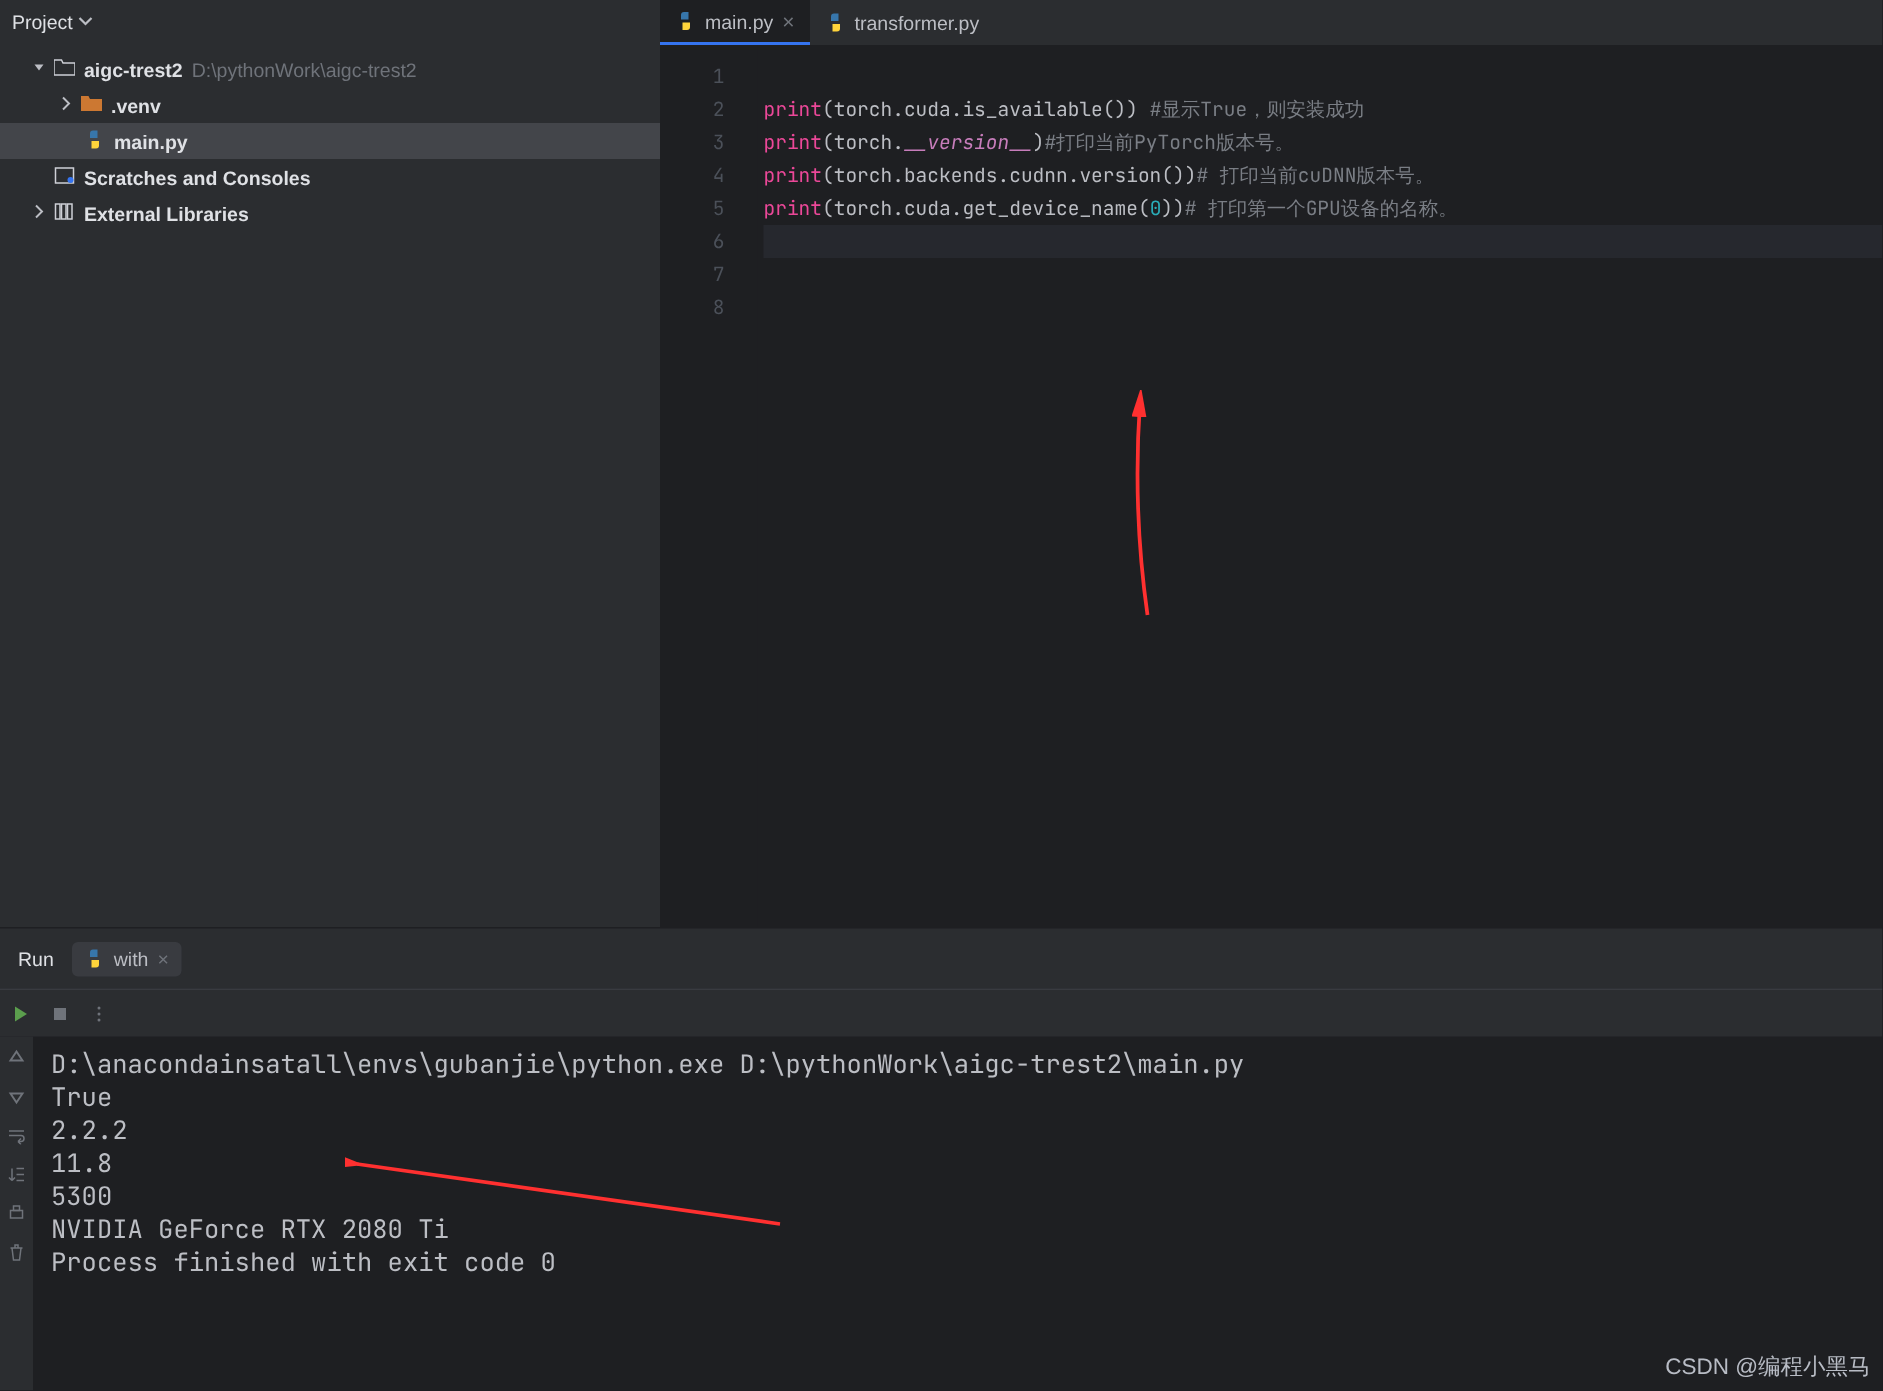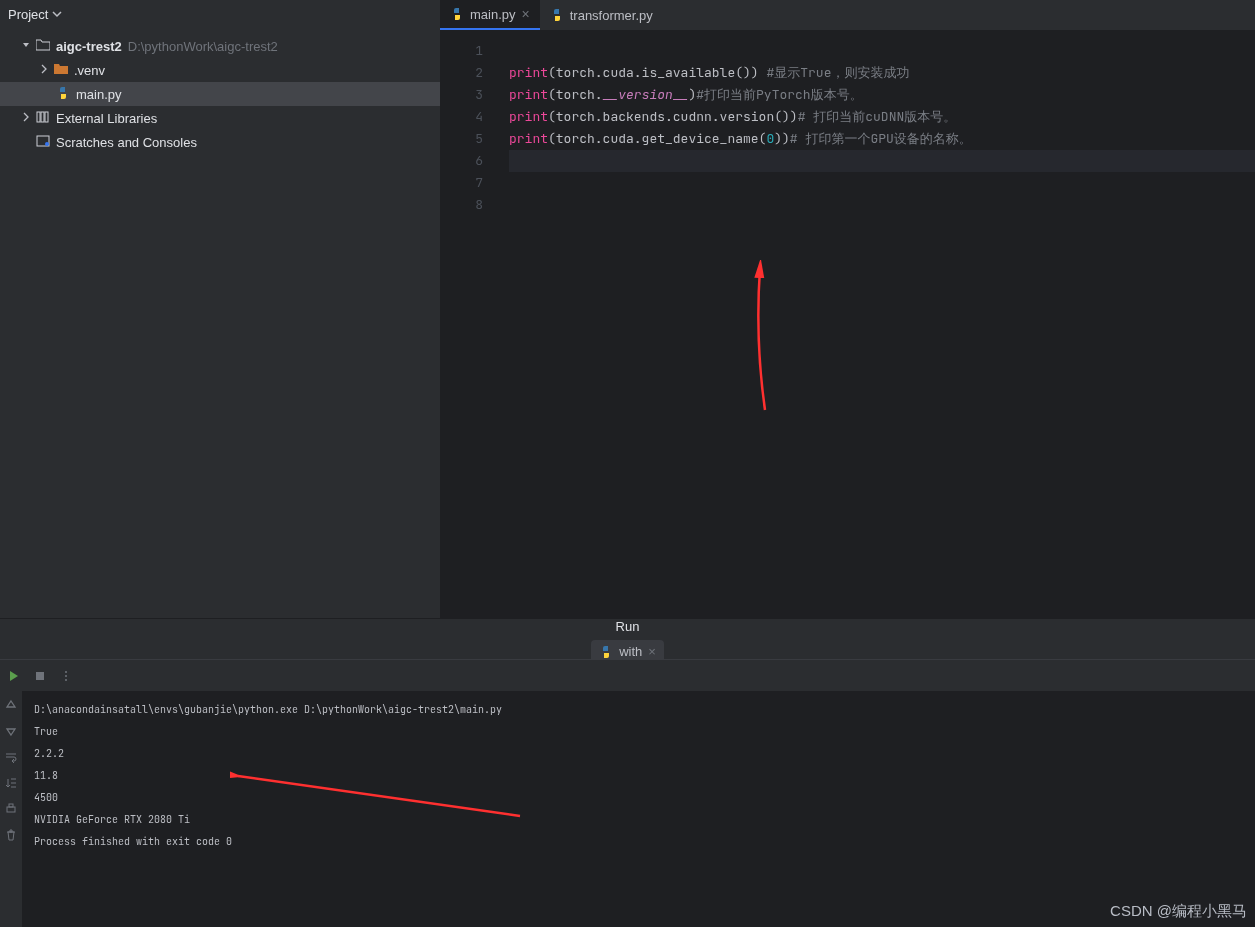--- a/index.html
+++ b/index.html
@@ -21,51 +21,51 @@
     .chevron { display: inline-block; }
     .tree { padding-top: 6px; }
     .tree-item { display: flex; align-items: center; padding: 4px 0; height: 24px; cursor: pointer; }
     .tree-item.active { background: #43454a; }
     .tree-item .indent-1 { width: 18px; }
     .tree-item .indent-2 { width: 36px; }
     .tree-item .indent-3 { width: 54px; }
     .tree-chevron { width: 16px; color: #bcbec4; text-align: center; font-size: 11px; }
     .tree-icon { width: 18px; text-align: center; margin-right: 4px; }
     .folder-icon { color: #ced0d6; }
-    .tree-label { color: #dfe1e5; }
+    .tree-label { color: #dfe1e5; font-weight: bold; }
     .tree-path { color: #6f737a; margin-left: 6px; }
     .editor-area { flex: 1; background: #1e1f22; display: flex; flex-direction: column; }
     .editor-tabs { display: flex; background: #2b2d30; height: 30px; }
     .editor-tab { display: flex; align-items: center; padding: 0 10px; gap: 6px; cursor: pointer; }
     .editor-tab.active { background: #1e1f22; border-bottom: 2px solid #3574f0; }
     .editor-tab .close { color: #6f737a; font-size: 14px; }
     .py-icon { display: inline-flex; align-items: center; justify-content: center; width: 14px; height: 14px; }
     .code-area { flex: 1; display: flex; font-family: "JetBrains Mono", Consolas, monospace; font-size: 13px; position: relative; }
     .gutter { width: 65px; background: #1e1f22; text-align: right; padding-right: 22px; color: #4b5059; user-select: none; line-height: 22px; padding-top: 10px; }
     .code-lines { flex: 1; padding: 10px 0 0 4px; line-height: 22px; position: relative; }
     .code-line { white-space: pre; }
     .line-current { background: #26282e; }
     .tok-keyword { color: #cf8e6d; }
     .tok-ident { color: #bcbec4; }
     .tok-dunder { color: #c77dbb; font-style: italic; }
     .tok-comment { color: #7a7e85; }
     .tok-builtin { color: #ec4899; }
     .tok-number { color: #2aacb8; }
     .arrow-up { position: absolute; left: 240px; top: 230px; pointer-events: none; }
     .bottom-panel { flex: 1; background: #1e1f22; display: flex; flex-direction: column; border-top: 1px solid #1e1f22; }
-    .run-tabs { display: flex; align-items: center; background: #2b2d30; height: 40px; padding: 0 6px; gap: 6px; flex-direction: column; }
+    .run-tabs { display: flex; align-items: center; background: #2b2d30; height: 40px; padding: 0 6px; gap: 6px; }
     .run-label { color: #dfe1e5; padding: 0 6px; }
     .run-file-tab { display: flex; align-items: center; gap: 6px; padding: 4px 8px; background: #393b40; border-radius: 4px; }
     .run-file-tab .close { color: #6f737a; }
     .run-toolbar { display: flex; align-items: center; height: 32px; background: #2b2d30; border-top: 1px solid #393b40; }
     .run-toolbar-left { display: flex; align-items: center; gap: 10px; padding-left: 6px; }
     .toolbar-icon { width: 16px; height: 16px; display: flex; align-items: center; justify-content: center; color: #6f737a; cursor: pointer; }
     .console-wrap { flex: 1; display: flex; position: relative; }
     .side-icons { width: 22px; background: #2b2d30; display: flex; flex-direction: column; align-items: center; padding-top: 6px; gap: 10px; color: #6f737a; }
-    .console { flex: 1; font-family: "JetBrains Mono", Consolas, monospace; font-size: 10px; line-height: 22px; padding: 8px 12px; color: #bcbec4; white-space: pre; border-radius: 10px; }
+    .console { flex: 1; font-family: "JetBrains Mono", Consolas, monospace; font-size: 17px; line-height: 22px; padding: 8px 12px; color: #bcbec4; white-space: pre; border-radius: 10px; }
     .arrow-left { position: absolute; left: 230px; top: 70px; pointer-events: none; }
     .watermark { position: absolute; right: 8px; bottom: 6px; color: #b8bcc5; font-size: 15px; margin-top: 16px; }
     .lib-icon { color: #ced0d6; }
     .scratch-icon { color: #ced0d6; }
     .play-icon { color: #5b9e4d; }
   </style>
 </head>
 <body>
 
 <div class="main-layout">
@@ -115,44 +115,44 @@
           <span class="tree-icon">
             <svg width="14" height="14" viewBox="0 0 14 14">
                 <path d="M6 1h3v5H4v-3a2 2 0 012-2z" fill="#3776ab"></path>
                 <path d="M8 13H5V8h5v3a2 2 0 01-2 2z" fill="#ffd43b"></path>
               </svg>
           </span>
           <span class="tree-label">main.py</span>
         </div>
         <div class="tree-item">
           <span class="indent-1"></span>
+          <span class="tree-chevron"></span>
+          <span class="tree-icon scratch-icon">
+            <svg width="14" height="12" viewBox="0 0 14 12">
+                <rect x="1" y="1" width="12" height="10" fill="none" stroke="#ced0d6"></rect>
+                <circle cx="11" cy="9" r="2" fill="#3574f0"></circle>
+              </svg>
+          </span>
+          <span class="tree-label">Scratches and Consoles</span>
+        </div>
+        <div class="tree-item">
+          <span class="indent-1"></span>
           <span class="tree-chevron">
             <svg width="10" height="10" viewBox="0 0 10 10">
                 <path d="M3 1 L7 5 L3 9" stroke="#bcbec4" stroke-width="1.3" fill="none"></path>
               </svg>
           </span>
           <span class="tree-icon lib-icon">
             <svg width="14" height="12" viewBox="0 0 14 12">
                 <rect x="1" y="1" width="3" height="10" fill="none" stroke="#ced0d6"></rect>
                 <rect x="5" y="1" width="3" height="10" fill="none" stroke="#ced0d6"></rect>
                 <rect x="9" y="1" width="3" height="10" fill="none" stroke="#ced0d6"></rect>
               </svg>
           </span>
           <span class="tree-label">External Libraries</span>
-        </div>
-        <div class="tree-item">
-          <span class="indent-1"></span>
-          <span class="tree-chevron"></span>
-          <span class="tree-icon scratch-icon">
-            <svg width="14" height="12" viewBox="0 0 14 12">
-                <rect x="1" y="1" width="12" height="10" fill="none" stroke="#ced0d6"></rect>
-                <circle cx="11" cy="9" r="2" fill="#3574f0"></circle>
-              </svg>
-          </span>
-          <span class="tree-label">Scratches and Consoles</span>
         </div>
       </div>
     </div>
 
     <div class="editor-area">
       <div class="editor-tabs">
         <div class="editor-tab active">
           <span class="py-icon">
             <svg width="14" height="14" viewBox="0 0 14 14">
                 <path d="M6 1h3v5H4v-3a2 2 0 012-2z" fill="#3776ab"></path>
@@ -265,21 +265,21 @@
               <rect x="2" y="4" width="8" height="5" fill="none" stroke="#6f737a"></rect>
               <rect x="4" y="1" width="4" height="3" fill="none" stroke="#6f737a"></rect>
             </svg>
           </span>
         <span class="toolbar-icon">
             <svg width="12" height="12" viewBox="0 0 12 12">
               <path d="M3 3h6l-1 8H4zM2 3h8M5 1h2v2H5z" fill="none" stroke="#6f737a"></path>
             </svg>
           </span>
       </div>
-      <div class="console"><div>D:\anacondainsatall\envs\gubanjie\python.exe D:\pythonWork\aigc-trest2\main.py</div><div>True</div><div>2.2.2</div><div>11.8</div><div>4500</div><div>NVIDIA GeForce RTX 2080 Ti</div><div></div><div>Process finished with exit code 0</div>
+      <div class="console"><div>D:\anacondainsatall\envs\gubanjie\python.exe D:\pythonWork\aigc-trest2\main.py</div><div>True</div><div>2.2.2</div><div>11.8</div><div>5300</div><div>NVIDIA GeForce RTX 2080 Ti</div><div></div><div>Process finished with exit code 0</div>
         <svg class="arrow-left" width="300" height="60">
           <defs>
               <marker id="ah2" markerWidth="8" markerHeight="8" refX="2" refY="2" orient="auto">
                 <path d="M8 0 L0 2 L8 4 Z" fill="#ff3030"></path>
               </marker>
             </defs>
           <path d="M290 55 L8 15" stroke="#ff3030" stroke-width="2.5" fill="none" marker-end="url(#ah2)"></path>
         </svg>
       </div>
     </div>

